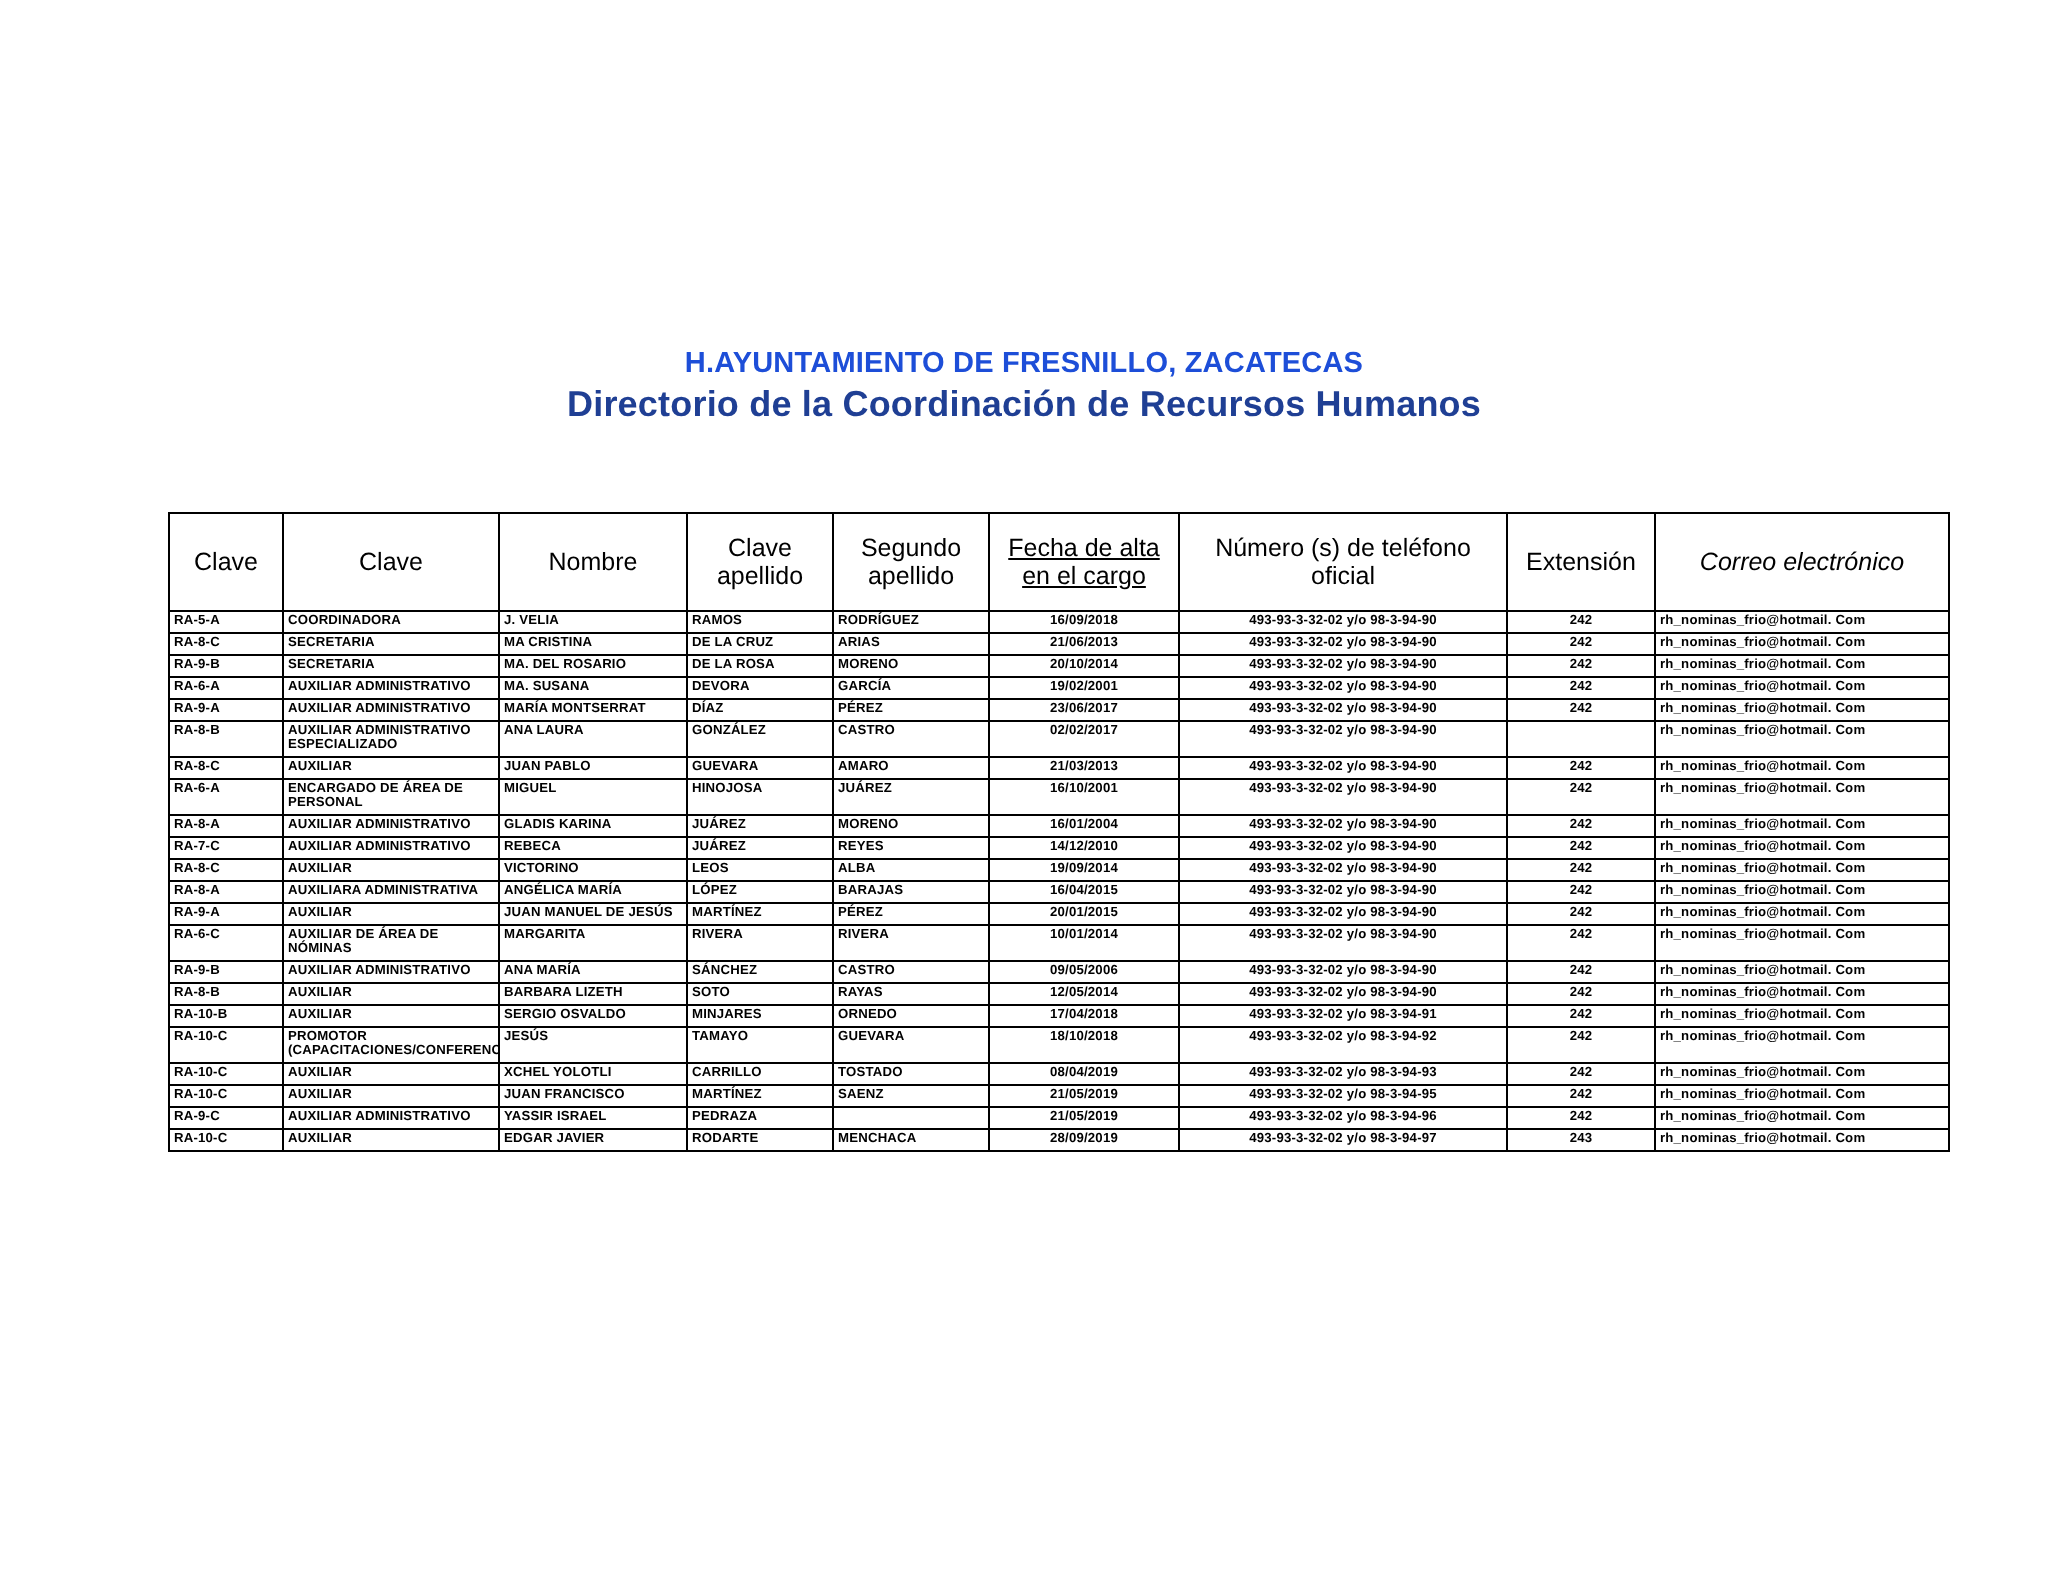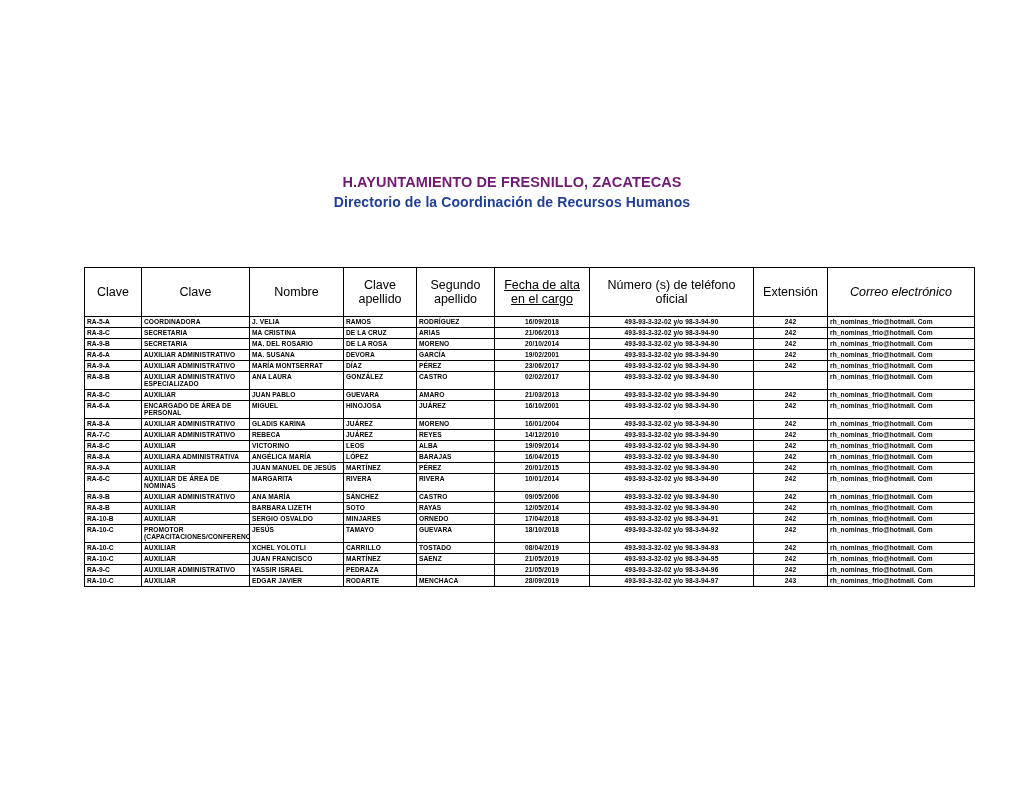--- a/index.html
+++ b/index.html
@@ -30,29 +30,28 @@
     text-align: center;
   }
   .title-line {
     color: #1f3f94;
     font-weight: bold;
     font-size: 14.5px;
     line-height: 20px;
     letter-spacing: 0.1px;
   }
   .title-line.sub {
-    font-size: 14px;
+    font-size: 18px;
     text-align: center;
   }
   .table-wrap {
     position: absolute;
     left: 84px;
     top: 256px;
     width: 876px;
-    margin-top: 11px;
   }
   table.dir {
     border-collapse: collapse;
     table-layout: fixed;
     width: 876px;
   }
   table.dir td, table.dir th {
     border: 1px solid #000000;
     vertical-align: top;
     padding: 0 2px;
@@ -99,21 +98,21 @@
   th.h-ext     { width: 69px; }
   th.h-mail    { width: 142px; font-style: italic; }
   tr.h2 { height: 18px; }
 </style>
 </head>
 <body>
 
 <div class="page">
 
   <div class="title-block">
-    <div class="title-line" style="color: #701a75;">H.AYUNTAMIENTO DE FRESNILLO, ZACATECAS</div>
+    <div class="title-line" style="color: #1d4ed8;">H.AYUNTAMIENTO DE FRESNILLO, ZACATECAS</div>
     <div class="title-line sub" style="color: rgb(31, 63, 148);">Directorio de la Coordinación  de Recursos  Humanos</div>
   </div>
 
   <div class="table-wrap">
     <table class="dir">
       <thead>
         <tr>
           <th class="h-clave">Clave</th>
           <th class="h-cargo">Clave</th>
           <th class="h-nombre">Nombre</th>

